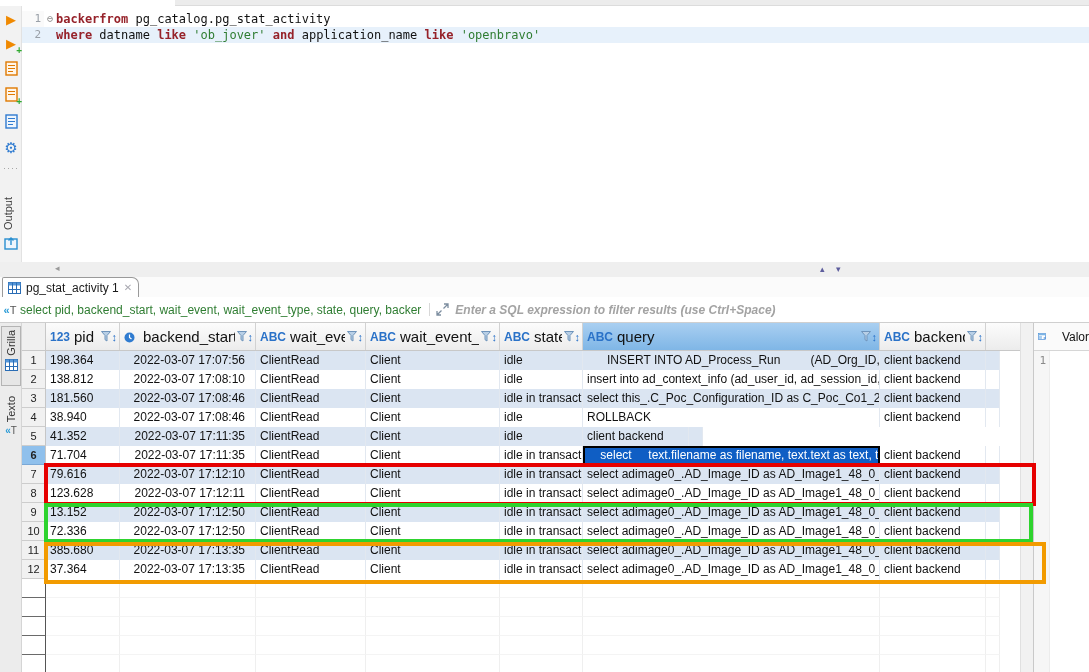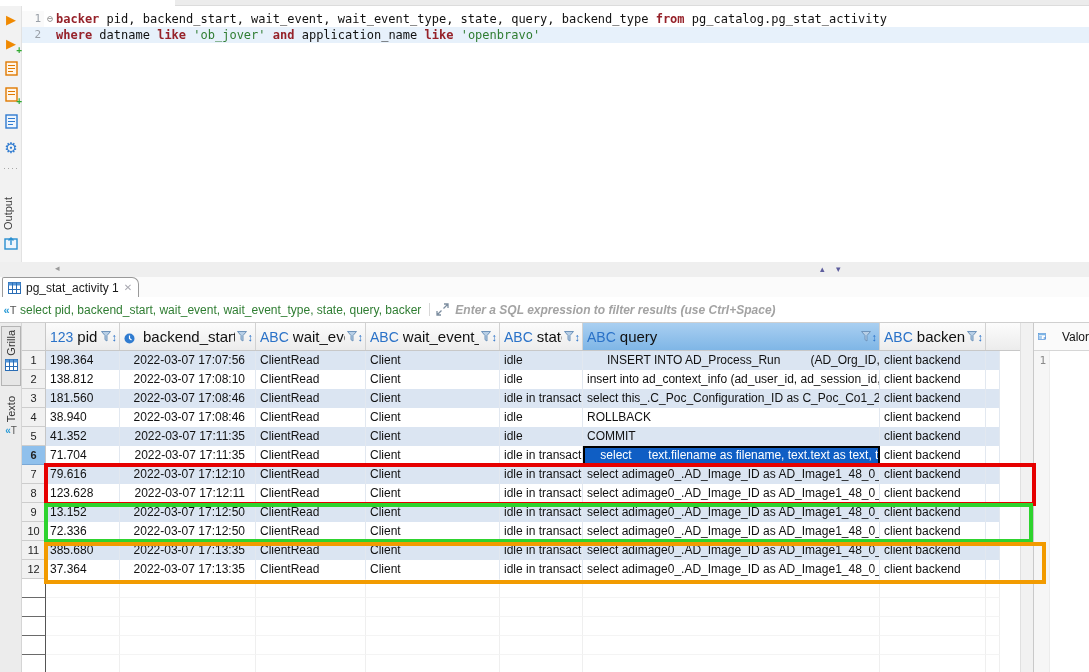--- a/index.html
+++ b/index.html
@@ -61,21 +61,21 @@
   .vtab { position:absolute; left:1px; width:20px; display:flex; flex-direction:column; align-items:center; cursor:pointer; }
   .vtab.sel { background:#e6e6e6; border:1px solid #b4b4b4; }
   .vtab .vlabel2 { color:#333; font-size:11px; writing-mode:vertical-rl; transform:rotate(180deg); white-space:nowrap; padding:3px 0; position:static; }
 
   #grid { position:absolute; left:22px; top:323px; width:998px; height:349px; background:#ffffff; overflow:hidden; }
   #grid-header { display:flex; height:28px; background:linear-gradient(#fcfcfc,#ececec); border-bottom:1px solid #c8c8c8; }
   .hcorner { flex:0 0 24px; border-right:1px solid #c8c8c8; background:#f0f0f0; }
   .hcell { display:flex; align-items:center; border-right:1px solid #d2d2d2; padding:0 2px 0 4px; overflow:hidden; }
   .hcell.sel { background:linear-gradient(#a9cff1,#7fb6e6); }
   .hfill { flex:1; }
-  .typeico { color:#2a72c8; font-size:14px; font-weight:normal; margin-right:4px; letter-spacing:0; flex:0 0 auto; }
+  .typeico { color:#2a72c8; font-size:12px; font-weight:bold; margin-right:4px; letter-spacing:0; flex:0 0 auto; }
   .hname { font-size:15px; color:#111; white-space:nowrap; overflow:hidden; flex:1 1 auto; }
   .hicons { display:flex; align-items:center; flex:0 0 auto; margin-left:2px; }
   .sorticon { color:#2a72c8; font-size:11px; font-weight:bold; margin-left:1px; }
 
   .grid-row { display:flex; height:19px; }
   .rnum { flex:0 0 24px; background:#f1f1f1; border-right:1px solid #c6c6c6; border-bottom:1px solid #cdcdcd;
     font-size:11px; color:#222; text-align:center; line-height:18px; }
   .rnum.selrow { background:#8fc0ec; font-weight:bold; border-bottom:1px solid #7aa8d6; }
   .cell { font-size:12px; color:#111; line-height:18px; padding:0 4px; white-space:pre; overflow:hidden;
     border-right:1px solid #e2e8f0; flex:0 0 auto; }
@@ -151,21 +151,21 @@
       <rect x="1" y="3" width="12" height="10" fill="#eef5fc" stroke="#2a8fd0" stroke-width="1.4"></rect>
       <path d="M7 9 V2 M4.5 4.5 L7 2 L9.5 4.5" stroke="#2a8fd0" stroke-width="1.4" fill="none"></path>
     </svg>
   </div>
   <div class="vlabel" style="top:248px; height:26px;">Log</div>
   <div class="log-mark" style="top:271px;"></div>
 </div>
 
 <div id="editor">
   <div id="code-area" style="padding-top:5px;">
-      <div class="code-line"><div class="lnum">1</div><div class="fold">⊖</div><span class="tok kw">backer</span><span class="tok pl"> pid, backend_start, wait_event, wait_event_type, state, query, backend_type </span><span class="tok kw">from</span><span class="tok pl"> pg_catalog.pg_stat_activity</span></div>
+      <div class="code-line"><div class="lnum">1</div><div class="fold">⊖</div><span class="tok kw">backer</span><span class="tok kw">from</span><span class="tok pl"> pg_catalog.pg_stat_activity</span></div>
       <div class="code-line current"><div class="lnum">2</div><div class="fold"></div><span class="tok kw">where</span><span class="tok pl"> datname </span><span class="tok kw">like</span><span class="tok pl"> </span><span class="tok str">'ob_jover'</span><span class="tok pl"> </span><span class="tok kw">and</span><span class="tok pl"> application_name </span><span class="tok kw">like</span><span class="tok pl"> </span><span class="tok str">'openbravo'</span></div>
     </div>
 </div>
 
 <div id="sash">
   <span class="hleft">◂</span>
   <span class="coll" style="left:820px;">▴</span>
   <span class="coll" style="left:836px;">▾</span>
 </div>
 
@@ -334,21 +334,20 @@
         <div class="cell c6">client backend</div>
         <div class="cell c7"></div>
       </div>
       <div class="grid-row alt">
         <div class="rnum">5</div>
         <div class="cell c0 num">41.352</div>
         <div class="cell c1 datec">2022-03-07 17:11:35</div>
         <div class="cell c2">ClientRead</div>
         <div class="cell c3">Client</div>
         <div class="cell c4">idle</div>
-        <div class="cell c5">COMMIT</div>
         <div class="cell c6">client backend</div>
         <div class="cell c7"></div>
       </div>
       <div class="grid-row">
         <div class="rnum selrow">6</div>
         <div class="cell c0 num">71.704</div>
         <div class="cell c1 datec">2022-03-07 17:11:35</div>
         <div class="cell c2">ClientRead</div>
         <div class="cell c3">Client</div>
         <div class="cell c4">idle in transact</div>

